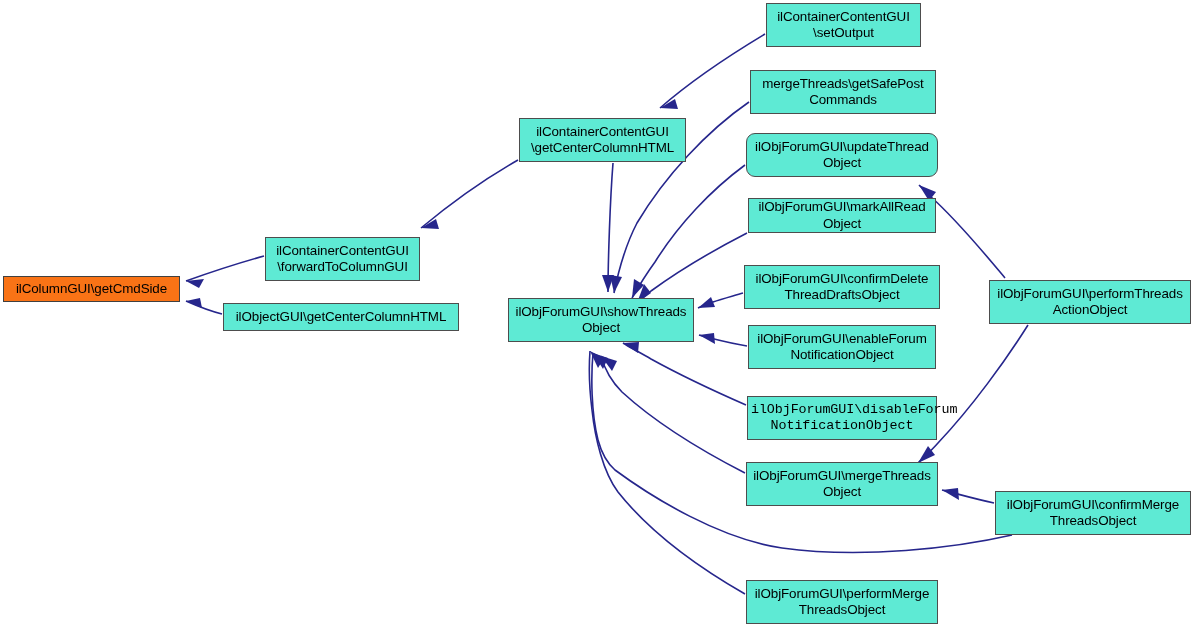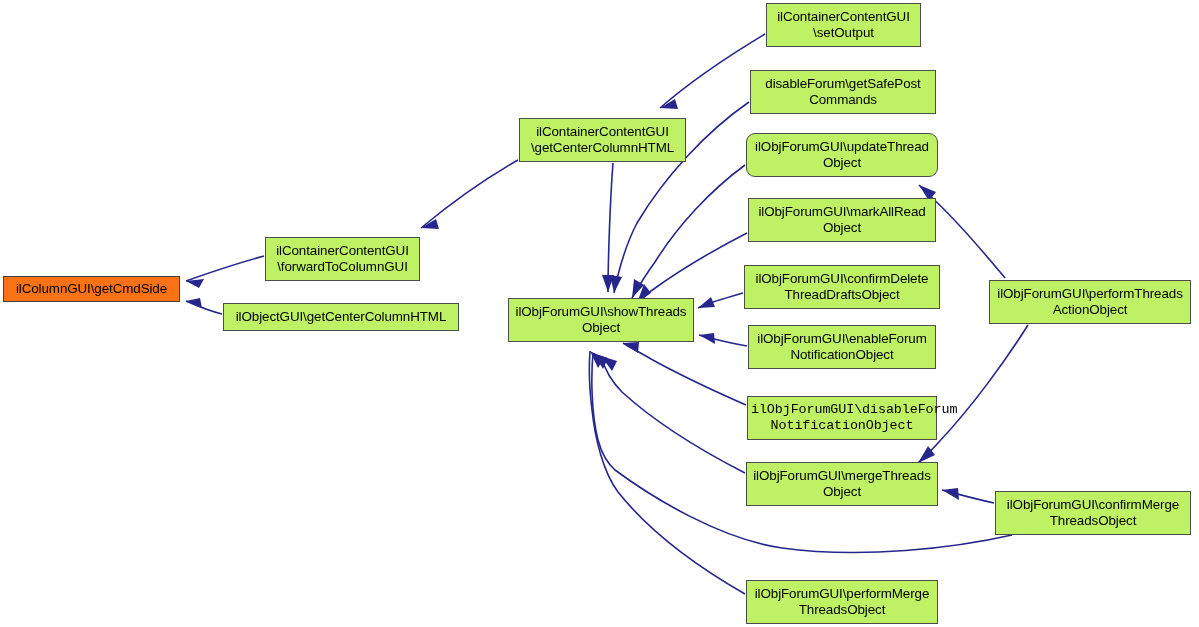--- a/index.html
+++ b/index.html
@@ -29,21 +29,21 @@
     stroke-width: 1.6;
   }
   .edge-head {
     fill: #26268c;
     stroke: none;
   }
   .node-box {
     position: absolute;
     box-sizing: border-box;
     border: 1.4px solid #4d4d4d;
-    background: #bef264;
+    background: #5eead4;
     color: #000000;
     font-size: 13.4px;
     line-height: 16.5px;
     text-align: center;
     display: flex;
     align-items: center;
     justify-content: center;
     letter-spacing: -0.1px;
     white-space: pre-line;
     padding: 0 3px;
@@ -102,25 +102,25 @@
       <div class="node-box highlight" style="left: 3px; top: 276px; width: 177px; height: 26px;"><span class="node-label">ilColumnGUI\getCmdSide</span></div>
       <div class="node-box" style="left: 265px; top: 237px; width: 155px; height: 44px;"><span class="node-label">ilContainerContentGUI
 \forwardToColumnGUI</span></div>
       <div class="node-box" style="left: 223px; top: 303px; width: 236px; height: 28px;"><span class="node-label">ilObjectGUI\getCenterColumnHTML</span></div>
       <div class="node-box" style="left: 519px; top: 118px; width: 167px; height: 44px;"><span class="node-label">ilContainerContentGUI
 \getCenterColumnHTML</span></div>
       <div class="node-box" style="left: 508px; top: 298px; width: 186px; height: 44px;"><span class="node-label">ilObjForumGUI\showThreads
 Object</span></div>
       <div class="node-box" style="left: 766px; top: 3px; width: 155px; height: 44px;"><span class="node-label">ilContainerContentGUI
 \setOutput</span></div>
-      <div class="node-box" style="left: 750px; top: 70px; width: 186px; height: 44px;"><span class="node-label">disableForum\getSafePost
+      <div class="node-box" style="left: 750px; top: 70px; width: 186px; height: 44px;"><span class="node-label">mergeThreads\getSafePost
 Commands</span></div>
       <div class="node-box" style="left: 746px; top: 133px; width: 192px; height: 44px; border-radius: 9px;"><span class="node-label">ilObjForumGUI\updateThread
 Object</span></div>
-      <div class="node-box" style="left: 748px; top: 198px; width: 188px; height: 44px;"><span class="node-label">ilObjForumGUI\markAllRead
+      <div class="node-box" style="left: 748px; top: 198px; width: 188px; height: 35px;"><span class="node-label">ilObjForumGUI\markAllRead
 Object</span></div>
       <div class="node-box" style="left: 744px; top: 265px; width: 196px; height: 44px;"><span class="node-label">ilObjForumGUI\confirmDelete
 ThreadDraftsObject</span></div>
       <div class="node-box" style="left: 748px; top: 325px; width: 188px; height: 44px;"><span class="node-label">ilObjForumGUI\enableForum
 NotificationObject</span></div>
       <div class="node-box" style="left: 747px; top: 396px; width: 190px; height: 44px; font-family: Liberation Mono, monospace;"><span class="node-label">ilObjForumGUI\disableForum
 NotificationObject</span></div>
       <div class="node-box" style="left: 746px; top: 462px; width: 192px; height: 44px;"><span class="node-label">ilObjForumGUI\mergeThreads
 Object</span></div>
       <div class="node-box" style="left: 746px; top: 580px; width: 192px; height: 44px;"><span class="node-label">ilObjForumGUI\performMerge

